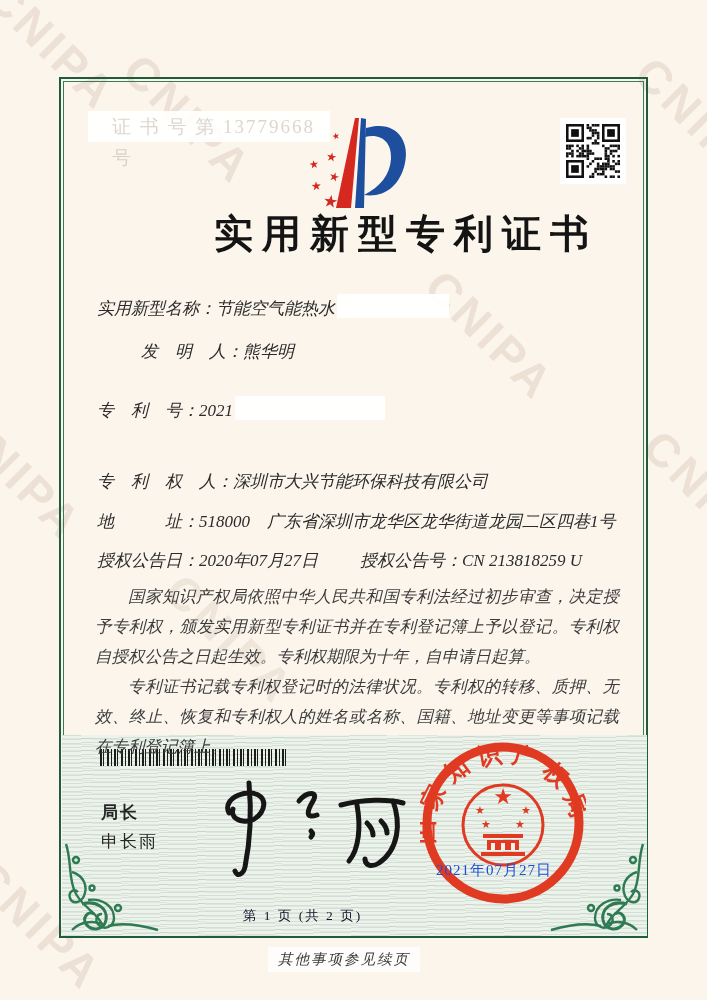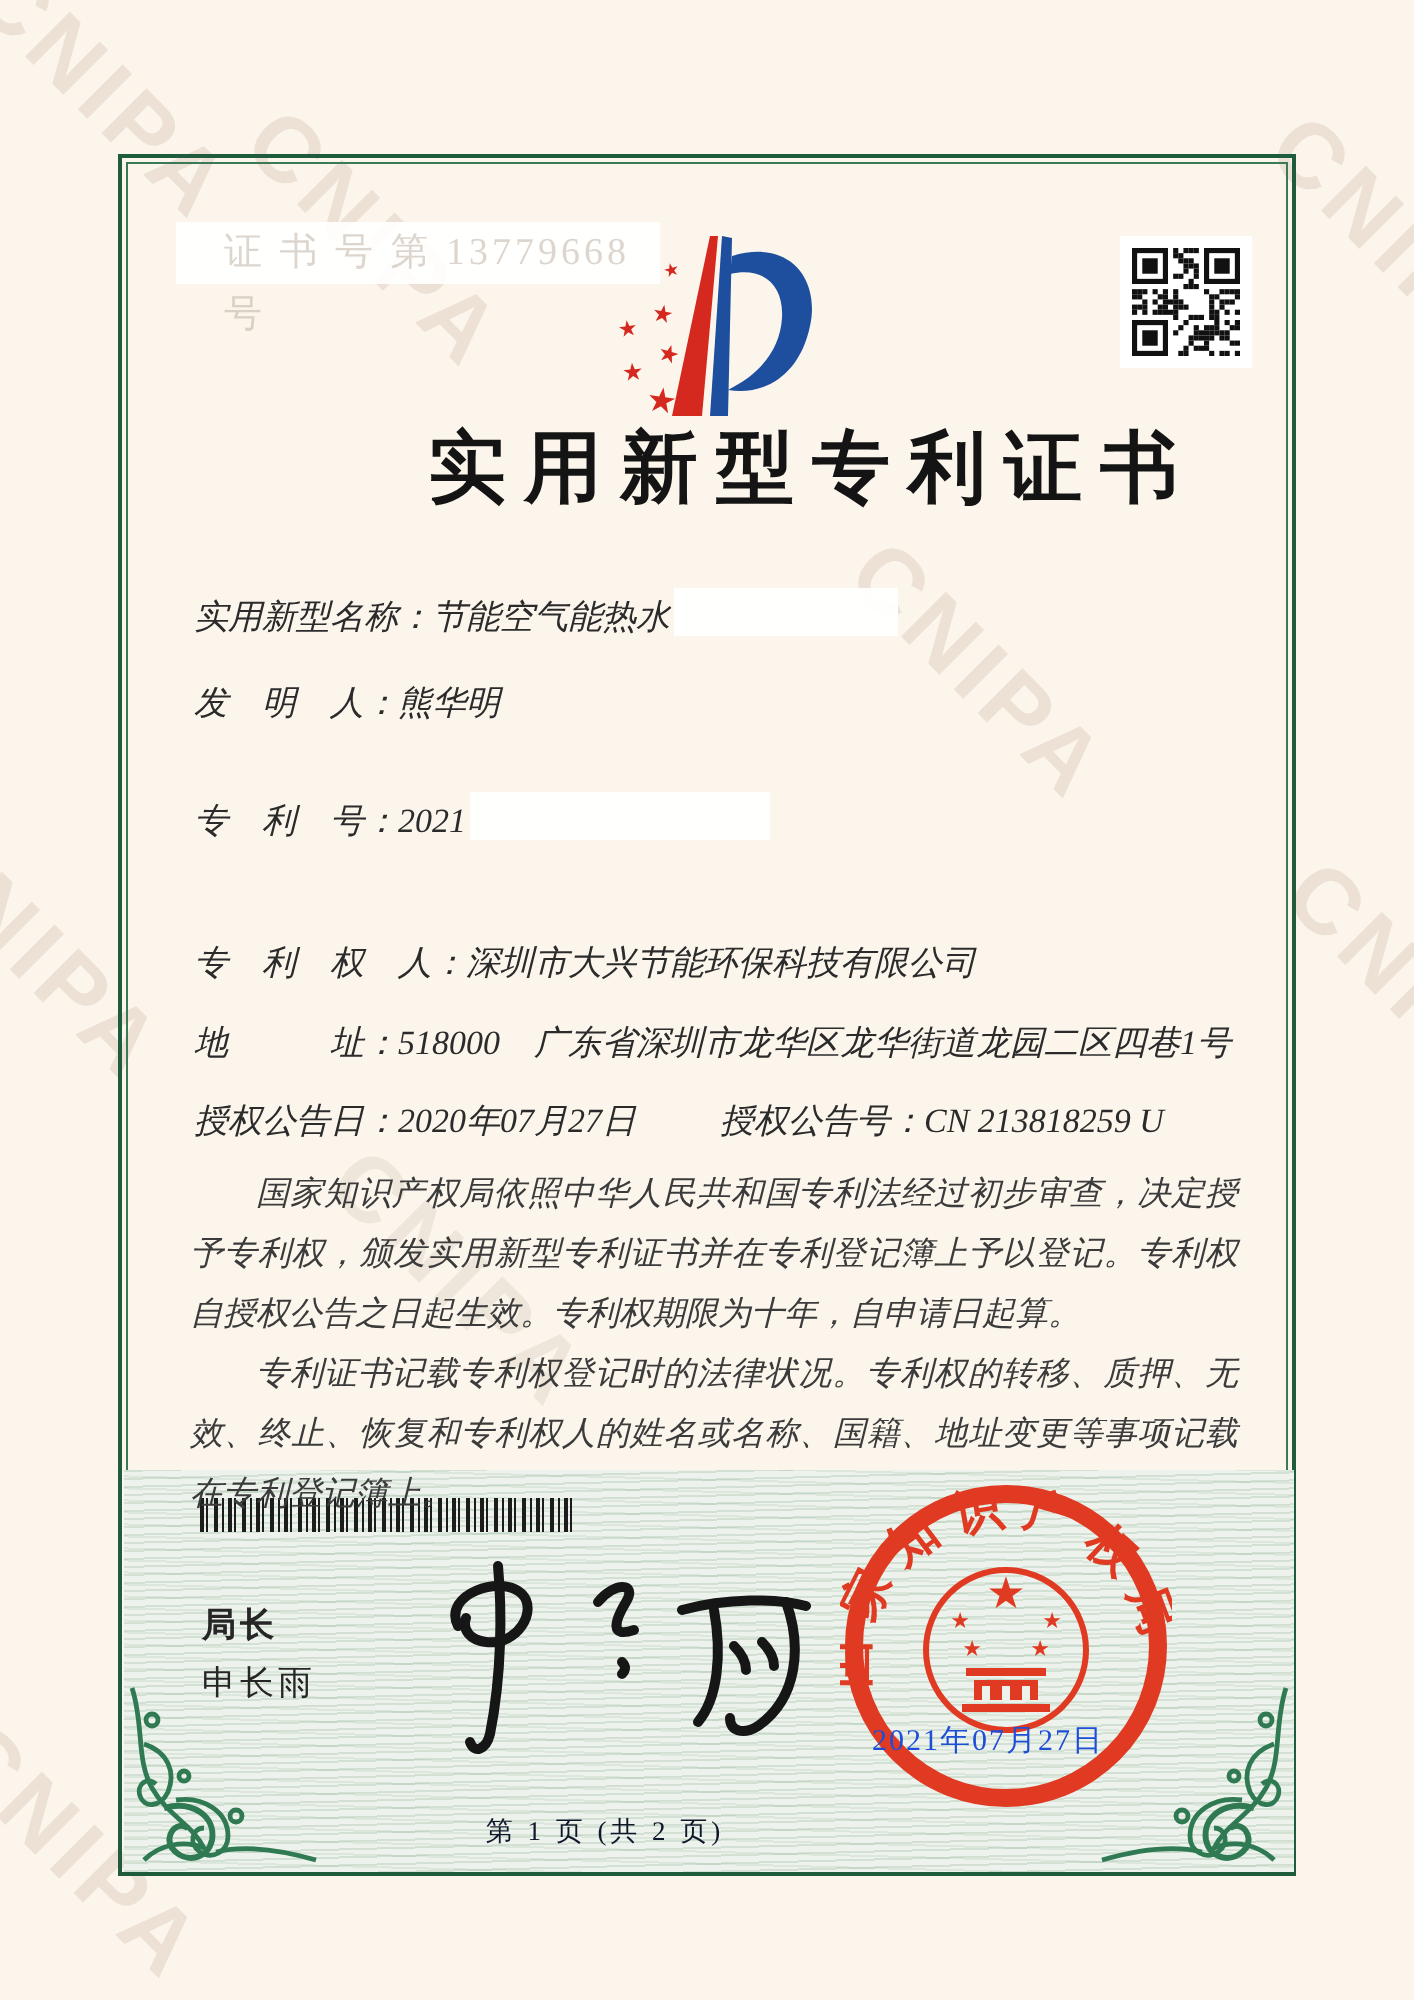--- a/index.html
+++ b/index.html
@@ -63,21 +63,21 @@
   .title{
     position:absolute; left:60px; top:207px; width:692px; z-index:2;
     text-align:center; font-size:39px; font-weight:bold;
     letter-spacing:9px; color:#141414;
   }
   
   .row{
     position:absolute; left:97px; width:530px; z-index:2;
     font-size:17px; color:#2b2b2b; white-space:nowrap;font-style:italic;
   }
-  .r1{top:294px;} .r2{top:340px;} .r3{top:396px;} .r4{top:429px;}
+  .r1{top:294px;} .r2{top:340px;margin-left:44px;} .r3{top:396px;} .r4{top:429px;}
   .r5{top:470px;} .r6{top:510px;} .r7{top:549px;}
   .lab{display:inline-block;}
   .redact{
     display:inline-block; vertical-align:-4px; height:24px;
     background:rgba(255,255,255,0.95); margin-left:2px;
   }
   .red1{width:112px;} .red3{width:150px;}
   .pair2{margin-left:42px;}
   
   .paras{
@@ -385,14 +385,15 @@
         <rect x="71" y="103" width="4" height="7" fill="#edf2ec"></rect>
         <rect x="81" y="103" width="4" height="7" fill="#edf2ec"></rect>
         <rect x="91" y="103" width="4" height="7" fill="#edf2ec"></rect>
         <rect x="61" y="112" width="44" height="4"></rect>
       </g>
     </g>
   </svg>
   <div class="sealdate">2021年07月27日</div>
 
   <div class="pageinfo">第 1 页 (共 2 页)</div>
+  <div class="contnote">其他事项参见续页</div>
 
 </div>
 
 </body></html>

